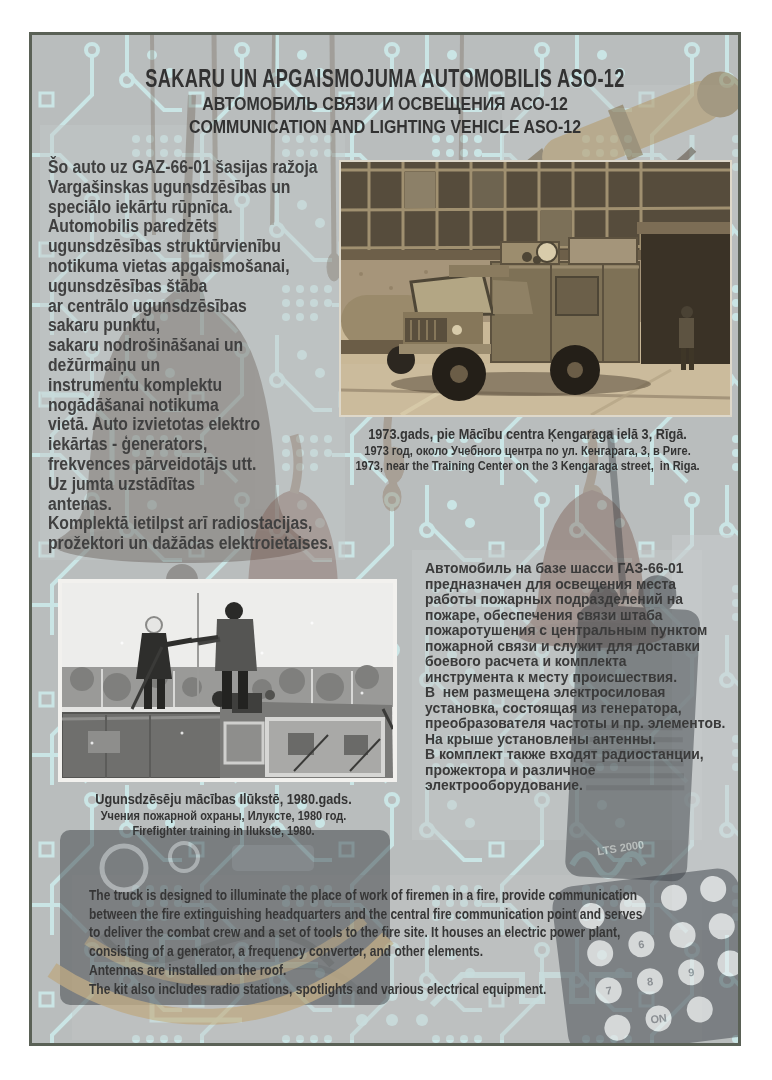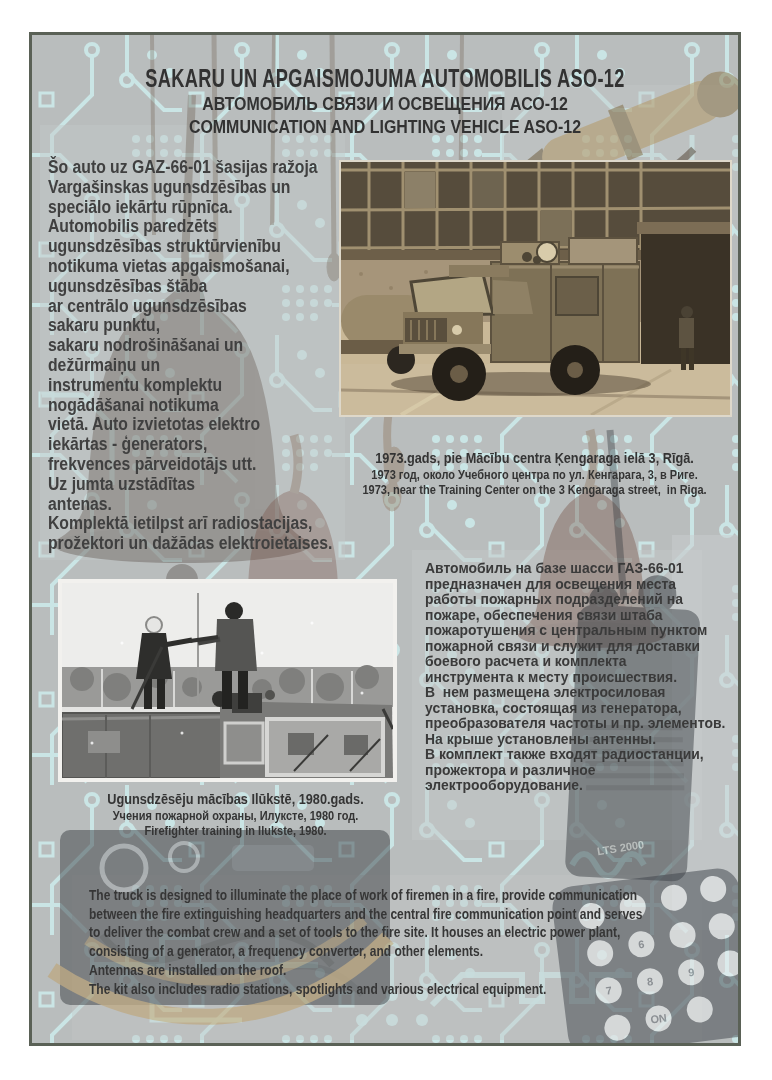--- a/index.html
+++ b/index.html
@@ -304,21 +304,21 @@
       <circle cx="234" cy="208" r="25" fill="#241f18"></circle>
         <circle cx="234" cy="208" r="8" fill="#6b5d47"></circle>
 
       <circle cx="346" cy="150" r="6" fill="#4a4234"></circle>
       <rect x="338" y="156" width="15" height="30" fill="#5d5341"></rect>
       <rect x="340" y="186" width="5" height="22" fill="#3e3627"></rect>
       <rect x="348" y="186" width="5" height="22" fill="#3e3627"></rect>
     </svg>
   </div>
 
-  <div class="cap" style="left:305px;top:389px;width:395px;margin-top:24px;">
+  <div class="cap" style="left:298px;top:389px;width:395px;">
     <div class="c1">1973.gads, pie Mācību centra Ķengaraga ielā 3, Rīgā.</div>
     <div class="c2">1973 год, около Учебного центра по ул. Кенгарага, 3, в Риге.</div>
     <div class="c2">1973, near the Training Center on the 3 Kengaraga street,  in Riga.</div>
   </div>
 
   <div class="txt rus condL" style="left:393px;top:526px;width:330px;">Автомобиль на базе шасси ГАЗ-66-01
 предназначен для освещения места
 работы пожарных подразделений на
 пожаре, обеспечения связи штаба
 пожаротушения с центральным пунктом
@@ -395,21 +395,21 @@
         <circle cx="60" cy="60" r="1.5"></circle>
           <circle cx="200" cy="70" r="1.5"></circle>
           <circle cx="250" cy="40" r="1.5"></circle>
         <circle cx="120" cy="150" r="1.5"></circle>
           <circle cx="300" cy="110" r="1.5"></circle>
           <circle cx="30" cy="160" r="1.5"></circle>
       </g>
     </svg>
   </div>
 
-  <div class="cap" style="left:34px;top:754px;width:339px;">
+  <div class="cap" style="left:22px;top:754px;width:339px;">
     <div class="c1">Ugunsdzēsēju mācības Ilūkstē, 1980.gads.</div>
     <div class="c2">Учения пожарной охраны, Илуксте, 1980 год.</div>
     <div class="c2">Firefighter training in Ilukste, 1980.</div>
   </div>
 
   <div class="txt eng condL" style="left:57px;top:851px;width:760px;">The truck is designed to illuminate the place of work of firemen in a fire, provide communication
 between the fire extinguishing headquarters and the central fire communication point and serves
 to deliver the combat crew and a set of tools to the fire site. It houses an electric power plant,
 consisting of a generator, a frequency converter, and other elements.
 Antennas are installed on the roof.

